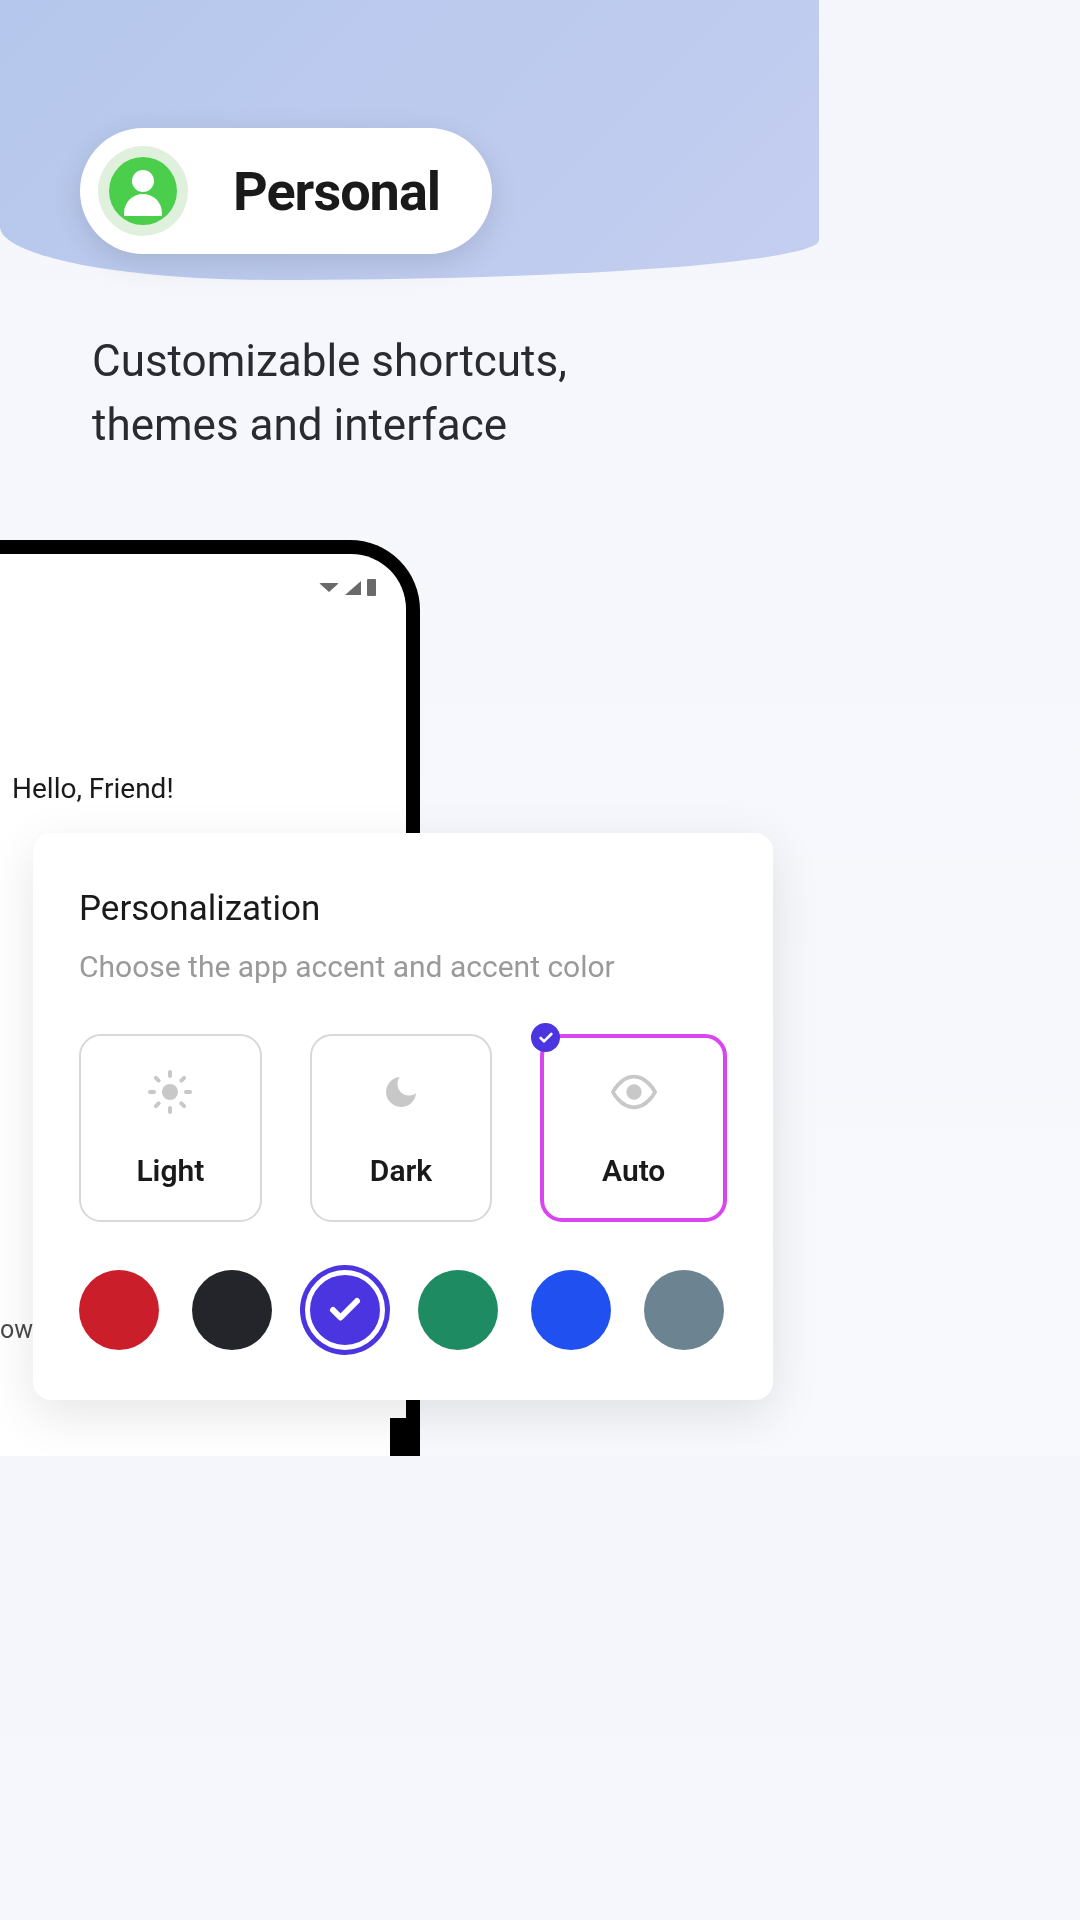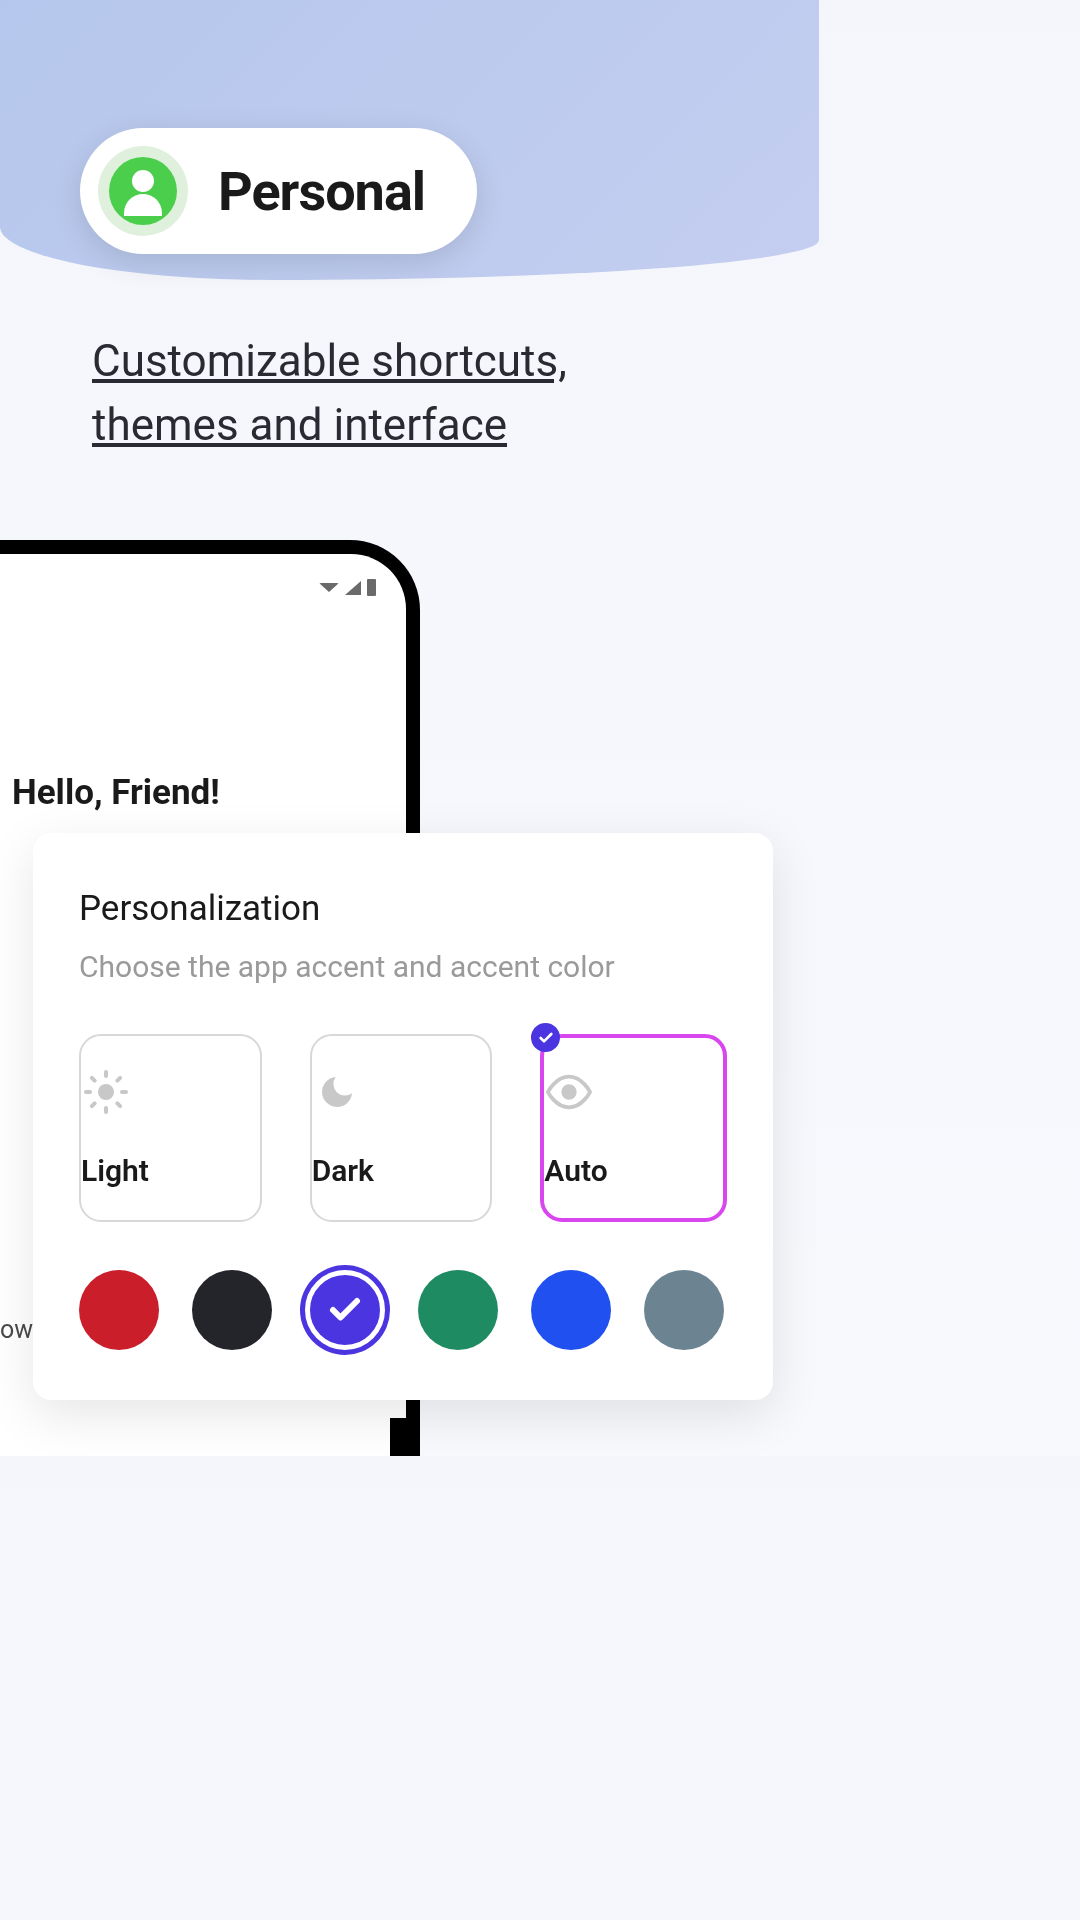--- a/index.html
+++ b/index.html
@@ -29,21 +29,21 @@
     
     .personal-pill {
       position: absolute;
       top: 128px;
       left: 80px;
       background: white;
       border-radius: 100px;
       padding: 18px 52px 18px 18px;
       display: flex;
       align-items: center;
-      gap: 30px;
+      gap: 45px;
       box-shadow: 0 8px 30px rgba(0, 0, 0, 0.12);
     }
     
     .personal-icon-outer {
       width: 90px;
       height: 90px;
       background: #dff0dc;
       border-radius: 50%;
       display: flex;
       align-items: center;
@@ -90,21 +90,20 @@
     }
     
     .subtitle {
       position: absolute;
       top: 330px;
       left: 92px;
       font-size: 44px;
       color: #2a2a32;
       line-height: 1.45;
       font-weight: 400;
-      text-decoration: underline;
     }
     
     .phone-mockup {
       position: absolute;
       top: 540px;
       left: -250px;
       width: 670px;
       height: 1000px;
       background: #000;
       border-radius: 70px;
@@ -160,22 +159,22 @@
       width: 9px;
       height: 17px;
       background: #6a6a6a;
       border-radius: 1px;
     }
     
     .greeting {
       position: absolute;
       top: 772px;
       left: 12px;
-      font-size: 35px;
-      font-weight: 700;
+      font-size: 28px;
+      font-weight: 400;
       color: #1a1a1a;
     }
     
     .personalization-card {
       position: absolute;
       top: 833px;
       left: 33px;
       width: 740px;
       background: white;
       border-radius: 18px;
@@ -202,21 +201,21 @@
       margin-bottom: 48px;
     }
     
     .theme-option {
       flex: 1;
       height: 188px;
       border: 2px solid #d8d8d8;
       border-radius: 22px;
       display: flex;
       flex-direction: column;
-      align-items: flex-start;
+      align-items: center;
       justify-content: center;
       gap: 38px;
       cursor: pointer;
       position: relative;
     }
     
     .theme-option.selected {
       border: 4px solid #d946ef;
     }
     

